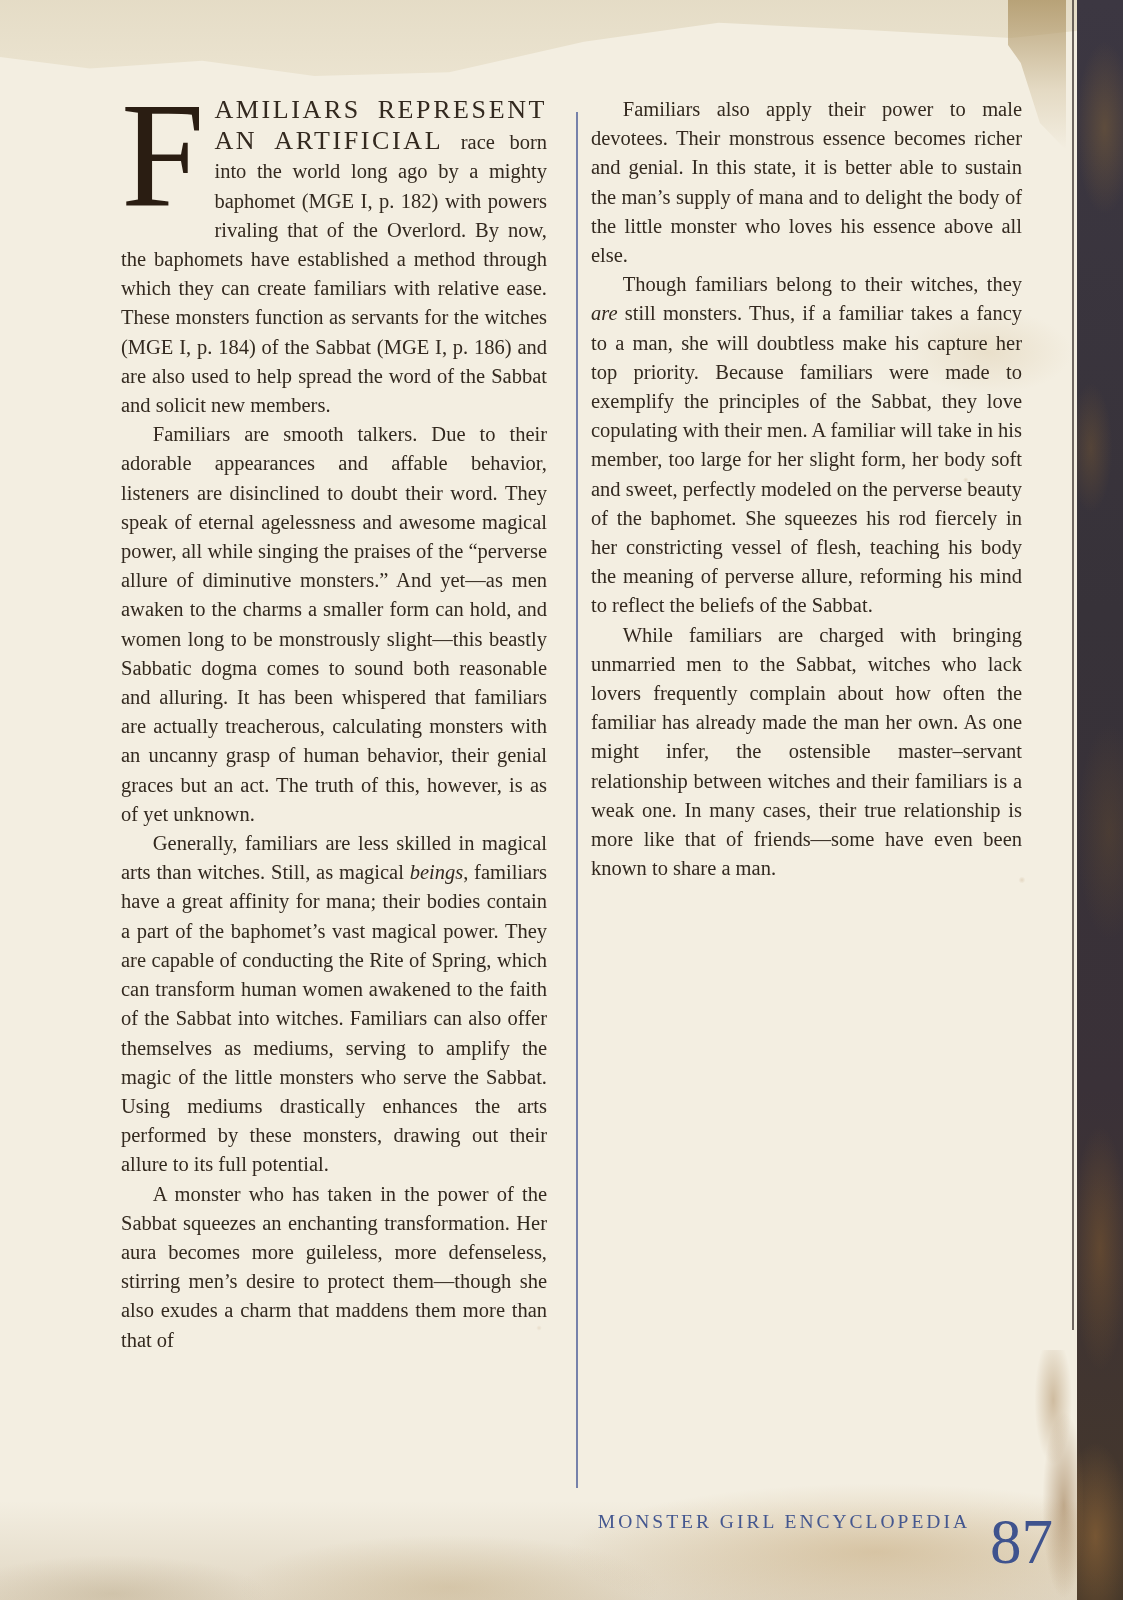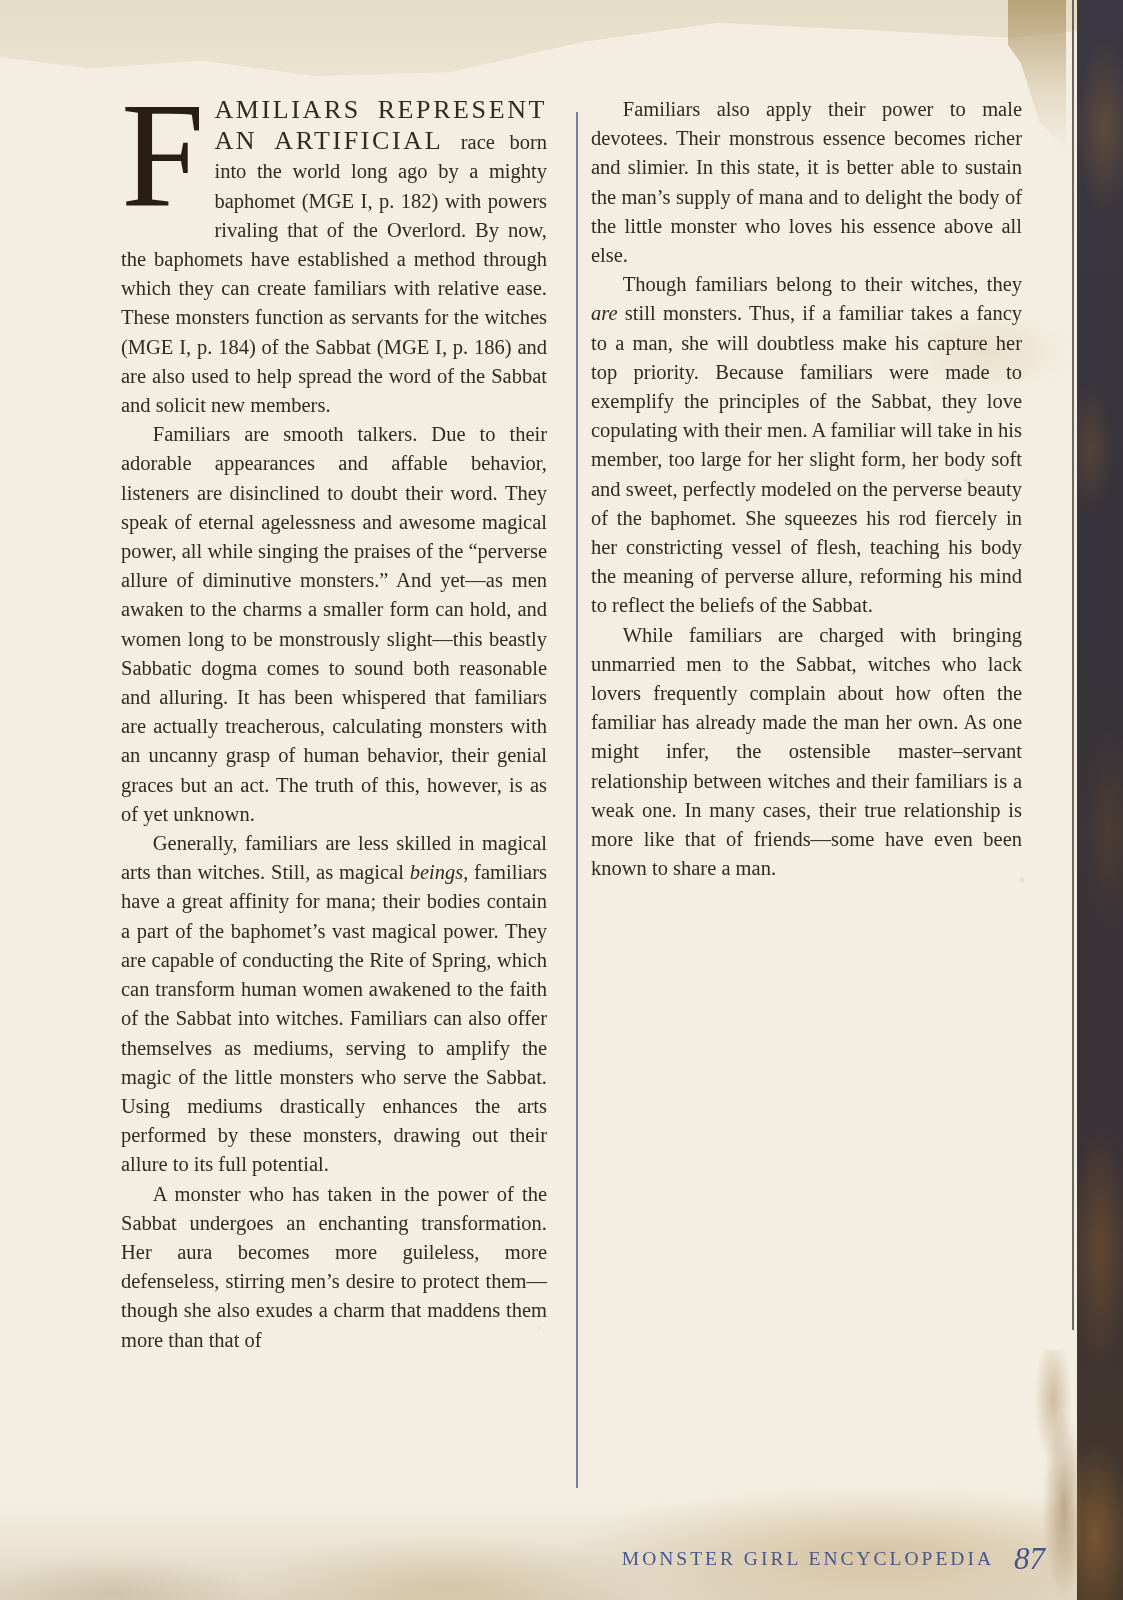--- a/index.html
+++ b/index.html
@@ -67,46 +67,46 @@
   .col p{margin:0;text-indent:1.55em;}
   .col p.no-indent{text-indent:0;}
   .dropcap{
     float:left;font-size:150px;line-height:98px;height:112px;
     margin:10px 10px 0 0;color:#2a1d12;
   }
   .opening-caps{font-size:26px;letter-spacing:2.6px;}
   .col em{}
   .divider{position:absolute;left:576px;top:112px;width:2px;height:1376px;background:#5f6da0;opacity:.85;}
   
-  .footer{position:absolute;right:78px;bottom:26px;display:flex;align-items:center;z-index:5;color:#44578f;}
+  .footer{position:absolute;right:70px;bottom:26px;display:flex;align-items:flex-start;z-index:5;color:#44578f;}
   .footer-title{font-size:19.5px;letter-spacing:3px;}
-  .page-number{font-size:31px;font-style:italic;line-height:1;margin-left:20px;color:#3f538e;}
+  .page-number{font-size:63px;line-height:1;margin-left:20px;color:#3f538e;}
 </style>
 </head>
 <body>
 
 <div class="page">
 
   <div class="top-band"></div>
   <div class="freckles"></div>
   <div class="bottom-wash"></div>
   <div class="corner-stain"></div>
   <div class="edge-line"></div>
   <div class="edge-band"></div>
   <div class="band-bottom-stain"></div>
 
   <div class="col col-left" id="col-left">
       <p class="no-indent"><span class="dropcap">F</span><span class="opening-caps">AMILIARS REPRESENT AN ARTIFICIAL </span><span>race born into the world long ago by a mighty baphomet (MGE I, p. 182) with powers rivaling that of the Overlord. By now, the baphomets have established a method through which they can create familiars with relative ease. These monsters function as servants for the witches (MGE I, p. 184) of the Sabbat (MGE I, p. 186) and are also used to help spread the word of the Sabbat and solicit new members.</span></p>
       <p><span>Familiars are smooth talkers. Due to their adorable appearances and affable behavior, listeners are disinclined to doubt their word. They speak of eternal agelessness and awesome magical power, all while singing the praises of the “perverse allure of diminutive monsters.” And yet—as men awaken to the charms a smaller form can hold, and women long to be monstrously slight—this beastly Sabbatic dogma comes to sound both reasonable and alluring. It has been whispered that familiars are actually treacherous, calculating monsters with an uncanny grasp of human behavior, their genial graces but an act. The truth of this, however, is as of yet unknown.</span></p>
       <p><span>Generally, familiars are less skilled in magical arts than witches. Still, as magical </span><em>beings</em><span>, familiars have a great affinity for mana; their bodies contain a part of the baphomet’s vast magical power. They are capable of conducting the Rite of Spring, which can transform human women awakened to the faith of the Sabbat into witches. Familiars can also offer themselves as mediums, serving to amplify the magic of the little monsters who serve the Sabbat. Using mediums drastically enhances the arts performed by these monsters, drawing out their allure to its full potential.</span></p>
-      <p><span>A monster who has taken in the power of the Sabbat undergoes an enchanting transformation. Her aura becomes more guileless, more defenseless, stirring men’s desire to protect them—though she also exudes a charm that maddens them more than that of</span></p>
+      <p><span>A monster who has taken in the power of the Sabbat squeezes an enchanting transformation. Her aura becomes more guileless, more defenseless, stirring men’s desire to protect them—though she also exudes a charm that maddens them more than that of</span></p>
     </div>
   <div class="divider"></div>
   <div class="col col-right" id="col-right">
-      <p><span>Familiars also apply their power to male devotees. Their monstrous essence becomes richer and slimier. In this state, it is better able to sustain the man’s supply of mana and to delight the body of the little monster who loves his essence above all else.</span></p>
+      <p><span>Familiars also apply their power to male devotees. Their monstrous essence becomes richer and genial. In this state, it is better able to sustain the man’s supply of mana and to delight the body of the little monster who loves his essence above all else.</span></p>
       <p><span>Though familiars belong to their witches, they </span><em>are</em><span> still monsters. Thus, if a familiar takes a fancy to a man, she will doubtless make his capture her top priority. Because familiars were made to exemplify the principles of the Sabbat, they love copulating with their men. A familiar will take in his member, too large for her slight form, her body soft and sweet, perfectly modeled on the perverse beauty of the baphomet. She squeezes his rod fiercely in her constricting vessel of flesh, teaching his body the meaning of perverse allure, reforming his mind to reflect the beliefs of the Sabbat.</span></p>
       <p><span>While familiars are charged with bringing unmarried men to the Sabbat, witches who lack lovers frequently complain about how often the familiar has already made the man her own. As one might infer, the ostensible master–servant relationship between witches and their familiars is a weak one. In many cases, their true relationship is more like that of friends—some have even been known to share a man.</span></p>
     </div>
 
   <div class="footer">
     <span class="footer-title">MONSTER GIRL ENCYCLOPEDIA</span>
     <span class="page-number">87</span>
   </div>
 
 </div>

